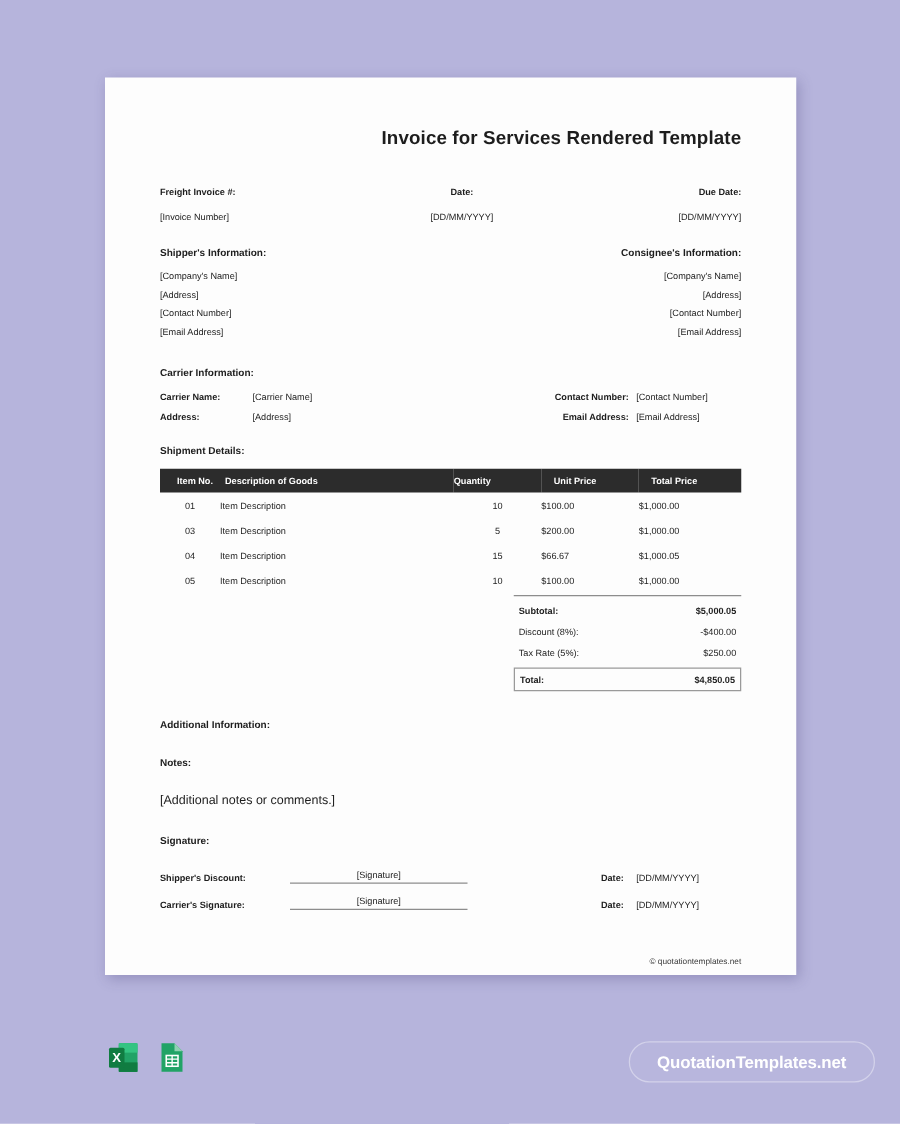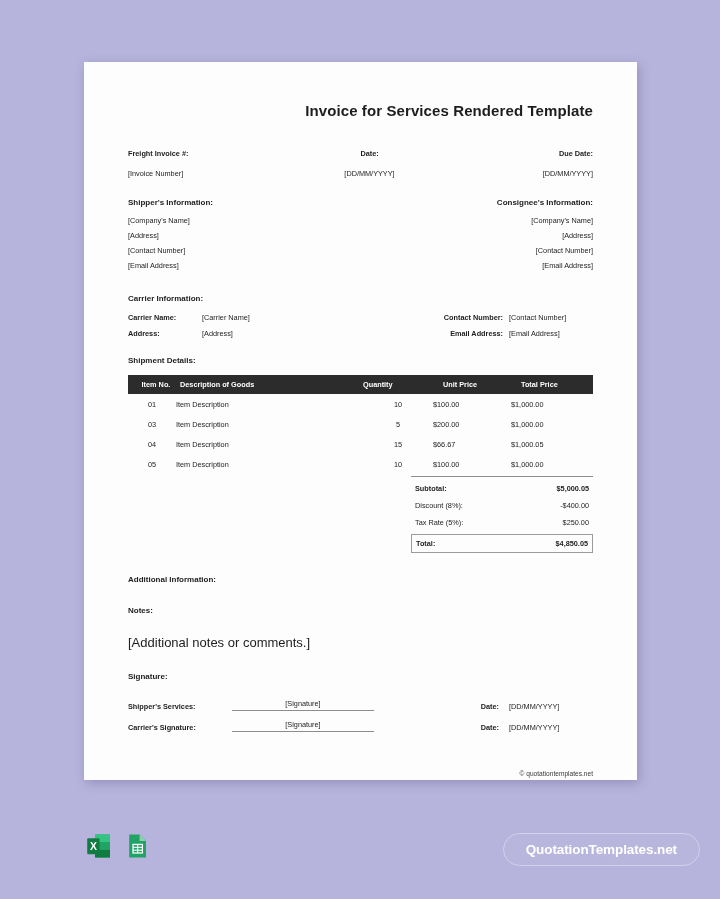--- a/index.html
+++ b/index.html
@@ -152,21 +152,21 @@
   .kv-grid {
     display: grid;
     grid-template-columns: 126px 1fr;
     font-size: 7.3px;
     color: #1d1d1d;
     row-gap: 8px;
   }
   .kv-grid .k { font-weight: bold; }
 
   .notes-line {
-    font-size: 13px;
+    font-size: 10px;
     color: #1d1d1d;
     margin-top: 2px;
   }
 
   
   .sig-grid {
     display: grid;
     grid-template-columns: 104px 142px 1fr 84px;
     font-size: 7.3px;
     color: #1d1d1d;
@@ -331,21 +331,21 @@
       </div>
     </div>
 
     <div class="sec-head" style="margin-top:22px;">Additional Information:</div>
 
     <div class="sec-head" style="margin-top:22px; margin-bottom:20px;">Notes:</div>
     <div class="notes-line">[Additional notes or comments.]</div>
 
     <div class="sec-head" style="margin-top:22px; margin-bottom:18px;">Signature:</div>
     <div class="sig-grid">
-      <div class="k">Shipper's Services:</div>
+      <div class="k">Shipper's Discount:</div>
       <div class="sigline">[Signature]</div>
       <div class="dk">Date:</div>
       <div class="dv">[DD/MM/YYYY]</div>
 
       <div class="k">Carrier's Signature:</div>
       <div class="sigline">[Signature]</div>
       <div class="dk">Date:</div>
       <div class="dv">[DD/MM/YYYY]</div>
     </div>
 

